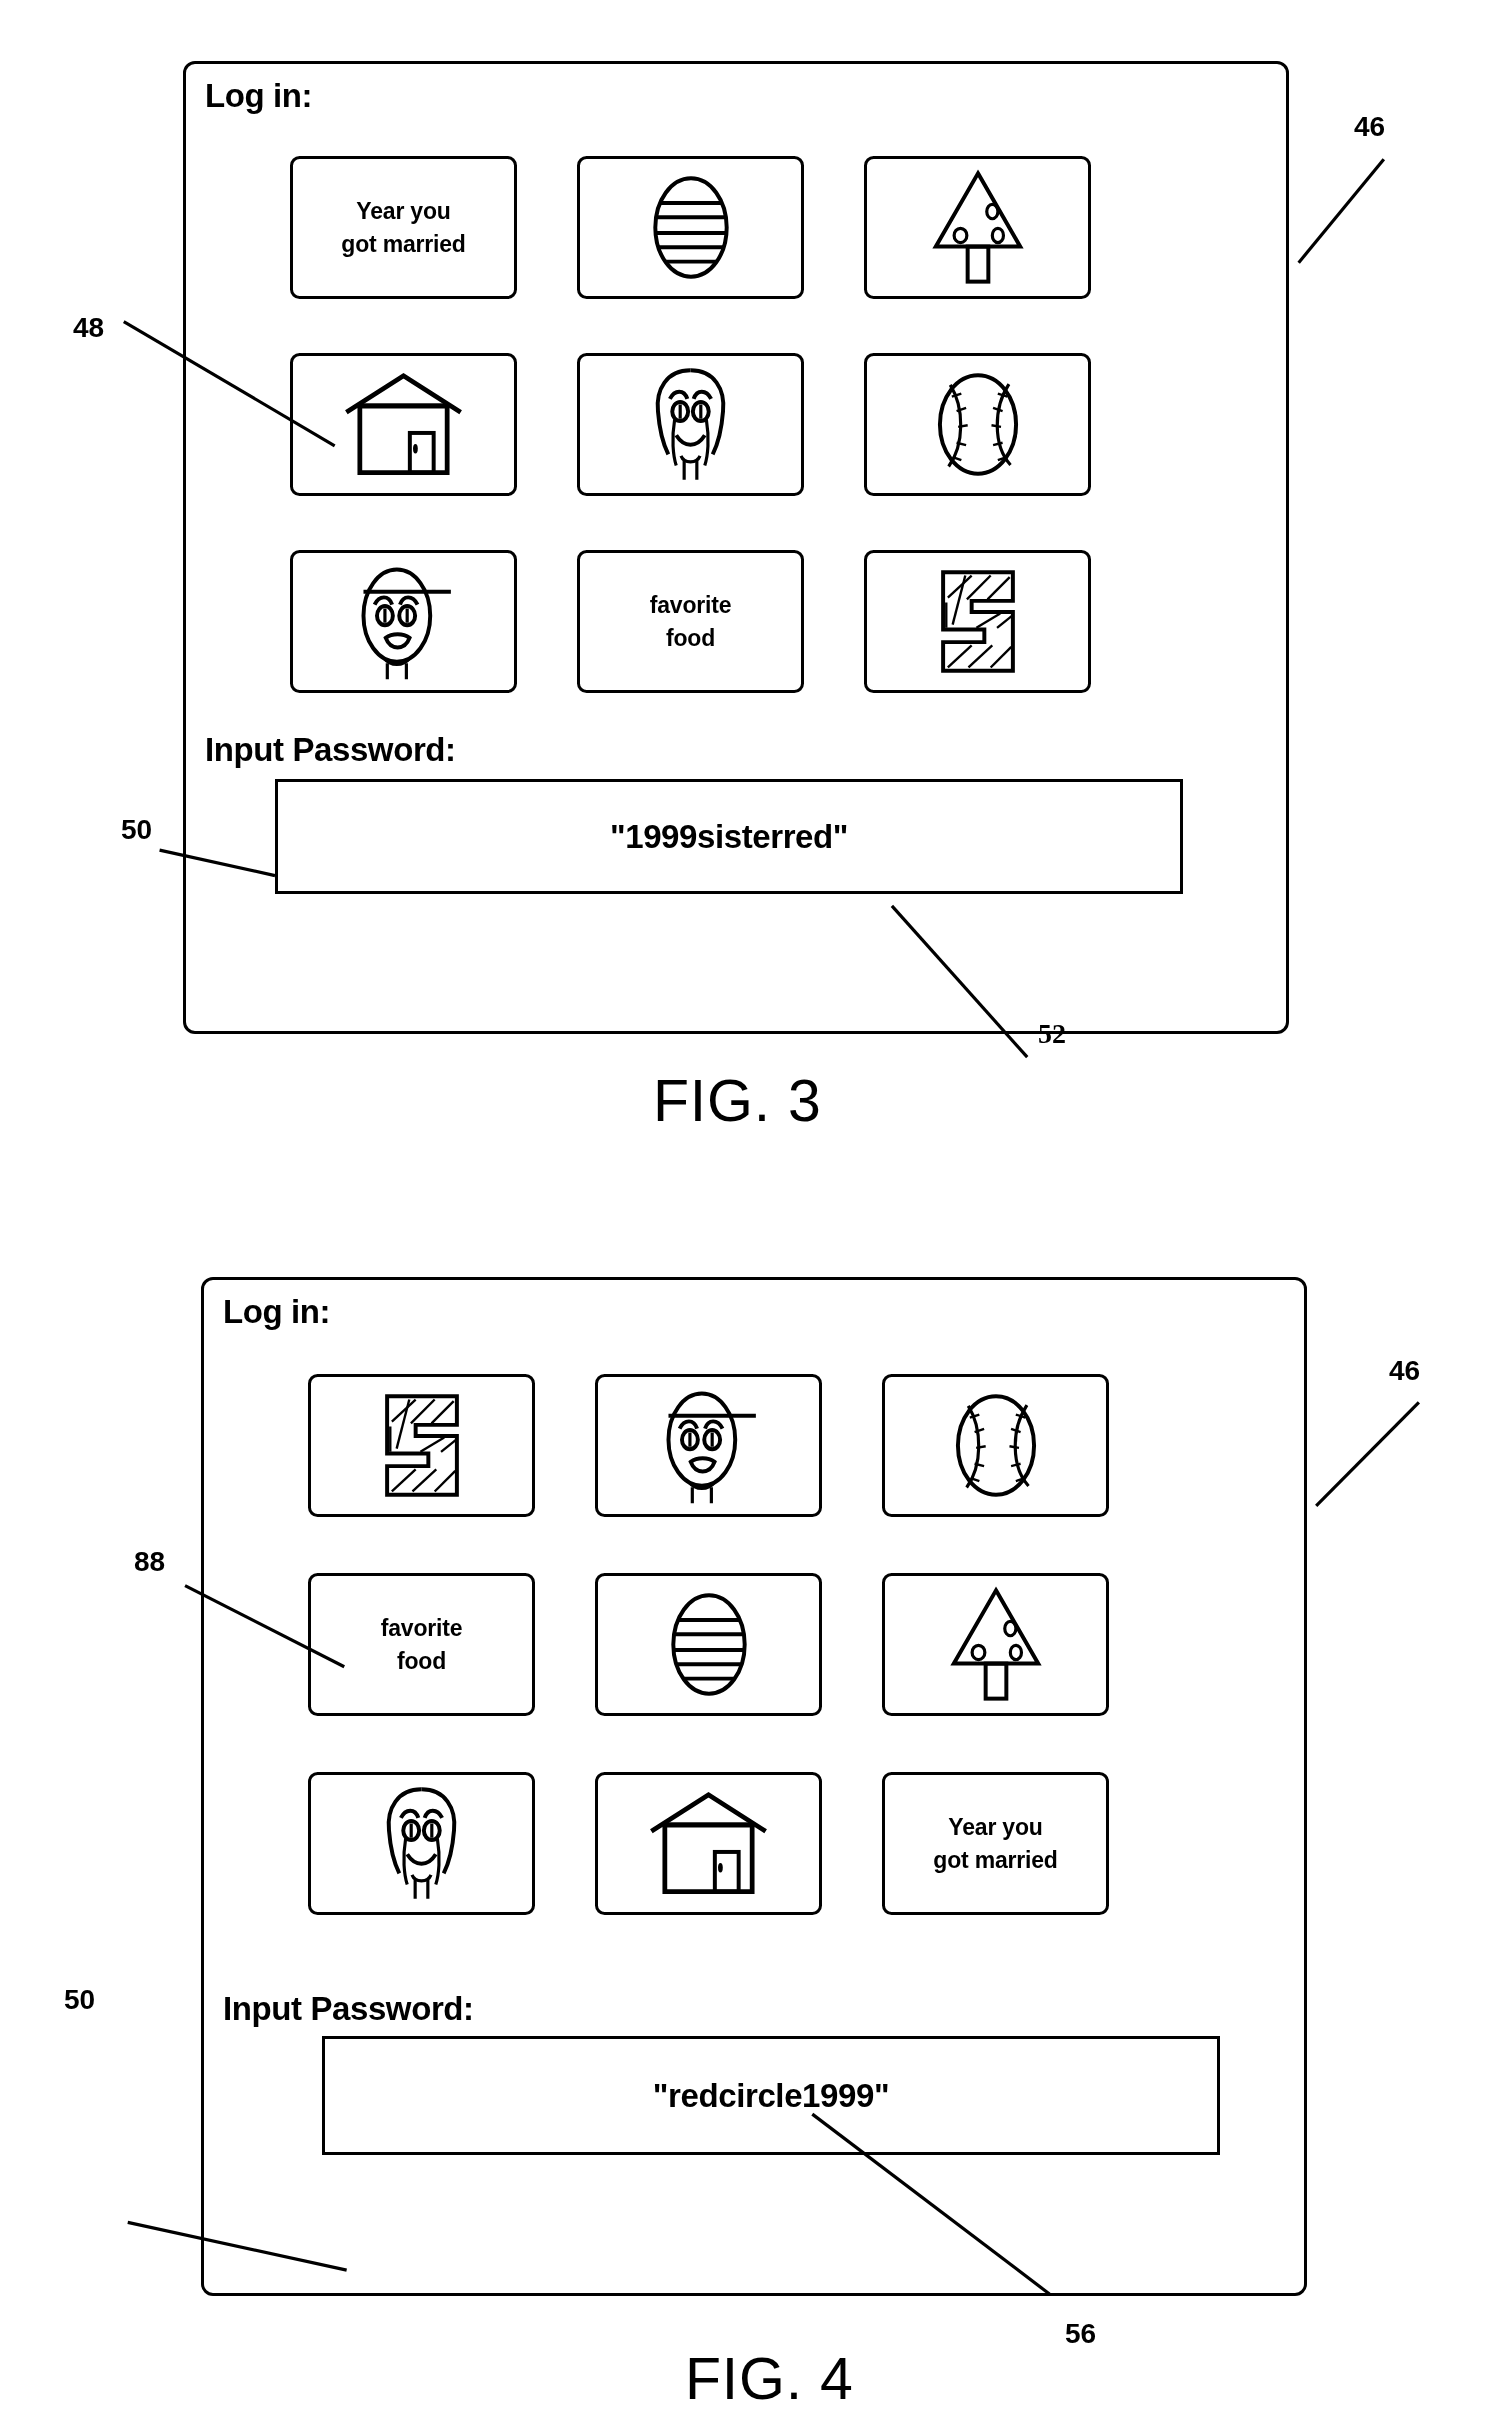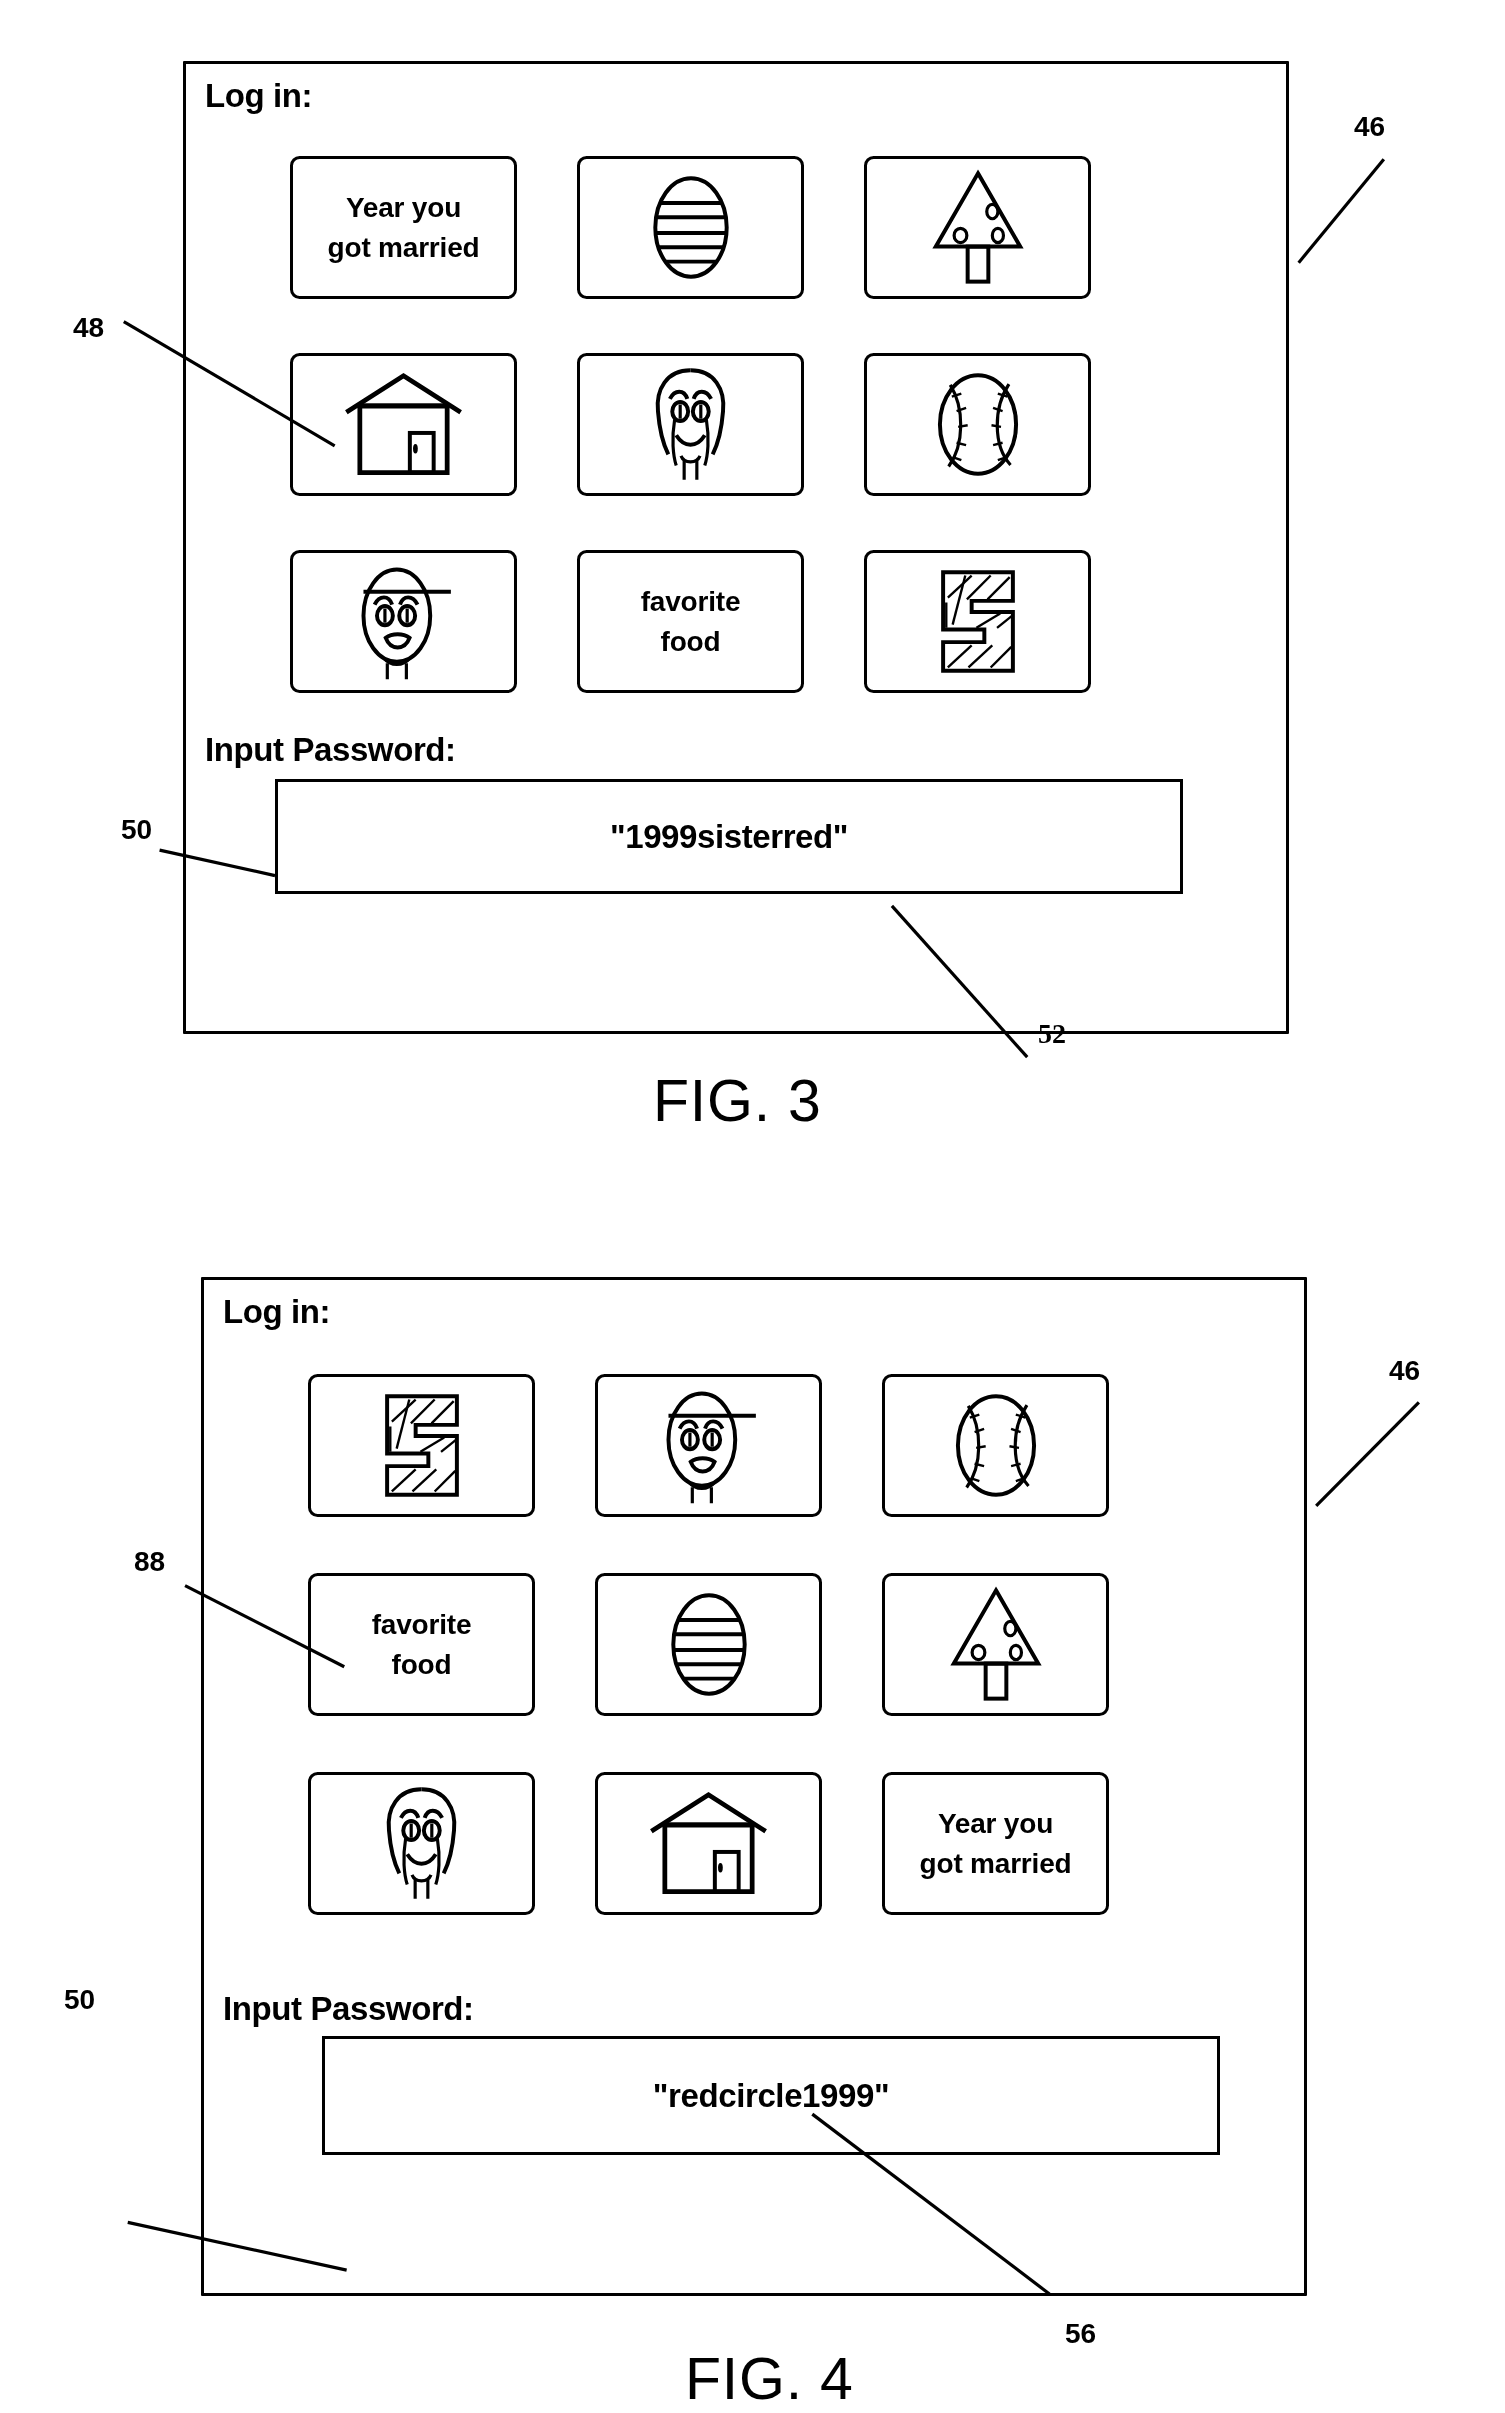--- a/index.html
+++ b/index.html
@@ -25,21 +25,21 @@
     width: 1506px;
   }
   #figure-3 { top: 0px; }
   #figure-4 { top: 1221px; }
 
   
   .panel {
     position: absolute;
     box-sizing: border-box;
     border: 3.2px solid #000;
-    border-radius: 1px;
+    border-radius: 12px;
     background: #ffffff;
   }
   #fig3-panel {
     left: 183px;
     top: 61px;
     width: 1106px;
     height: 973px;
   }
   #fig4-panel {
     left: 201px;
@@ -85,21 +85,21 @@
     box-sizing: border-box;
     border: 3.2px solid #000;
     border-radius: 9.6px;
     background: #ffffff;
     display: flex;
     align-items: center;
     justify-content: center;
     overflow: hidden;
   }
   .tile-text {
-    font-size: 28px;
+    font-size: 23px;
     font-weight: bold;
     line-height: 1.42;
     text-align: center;
     letter-spacing: -0.2px;
     white-space: pre-line;
   }
   .tile-icon {
     display: block;
   }
 

